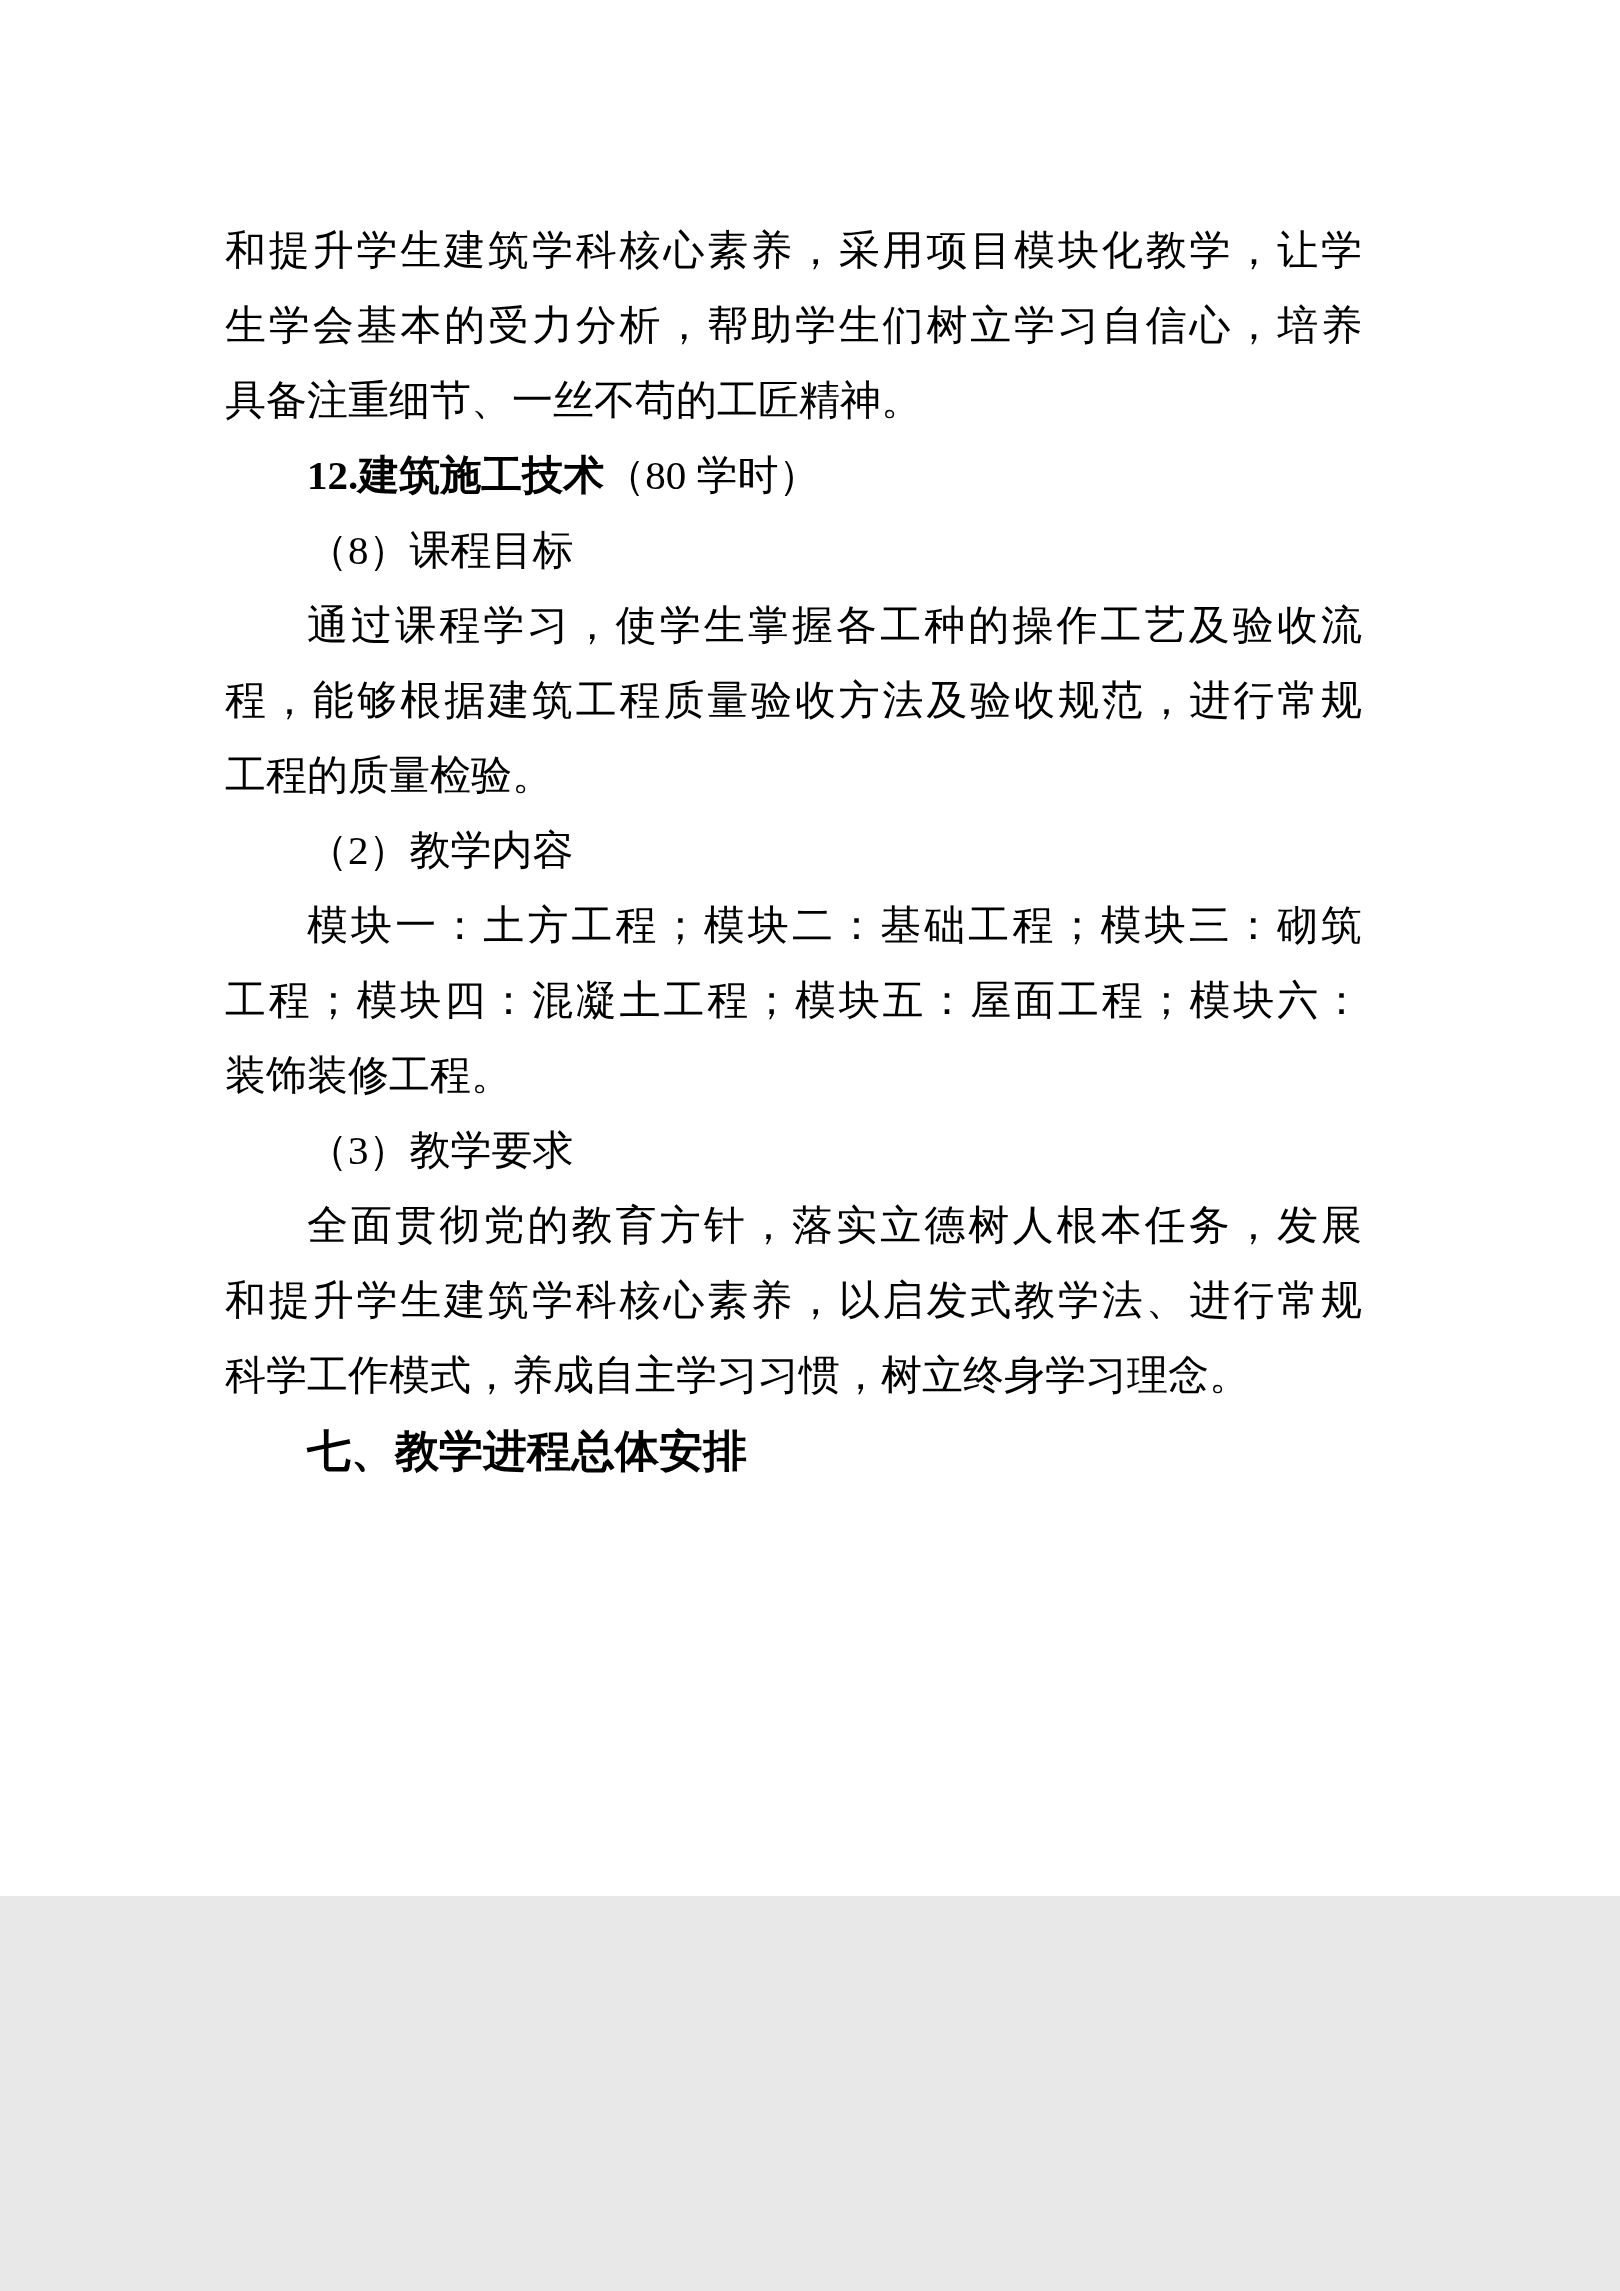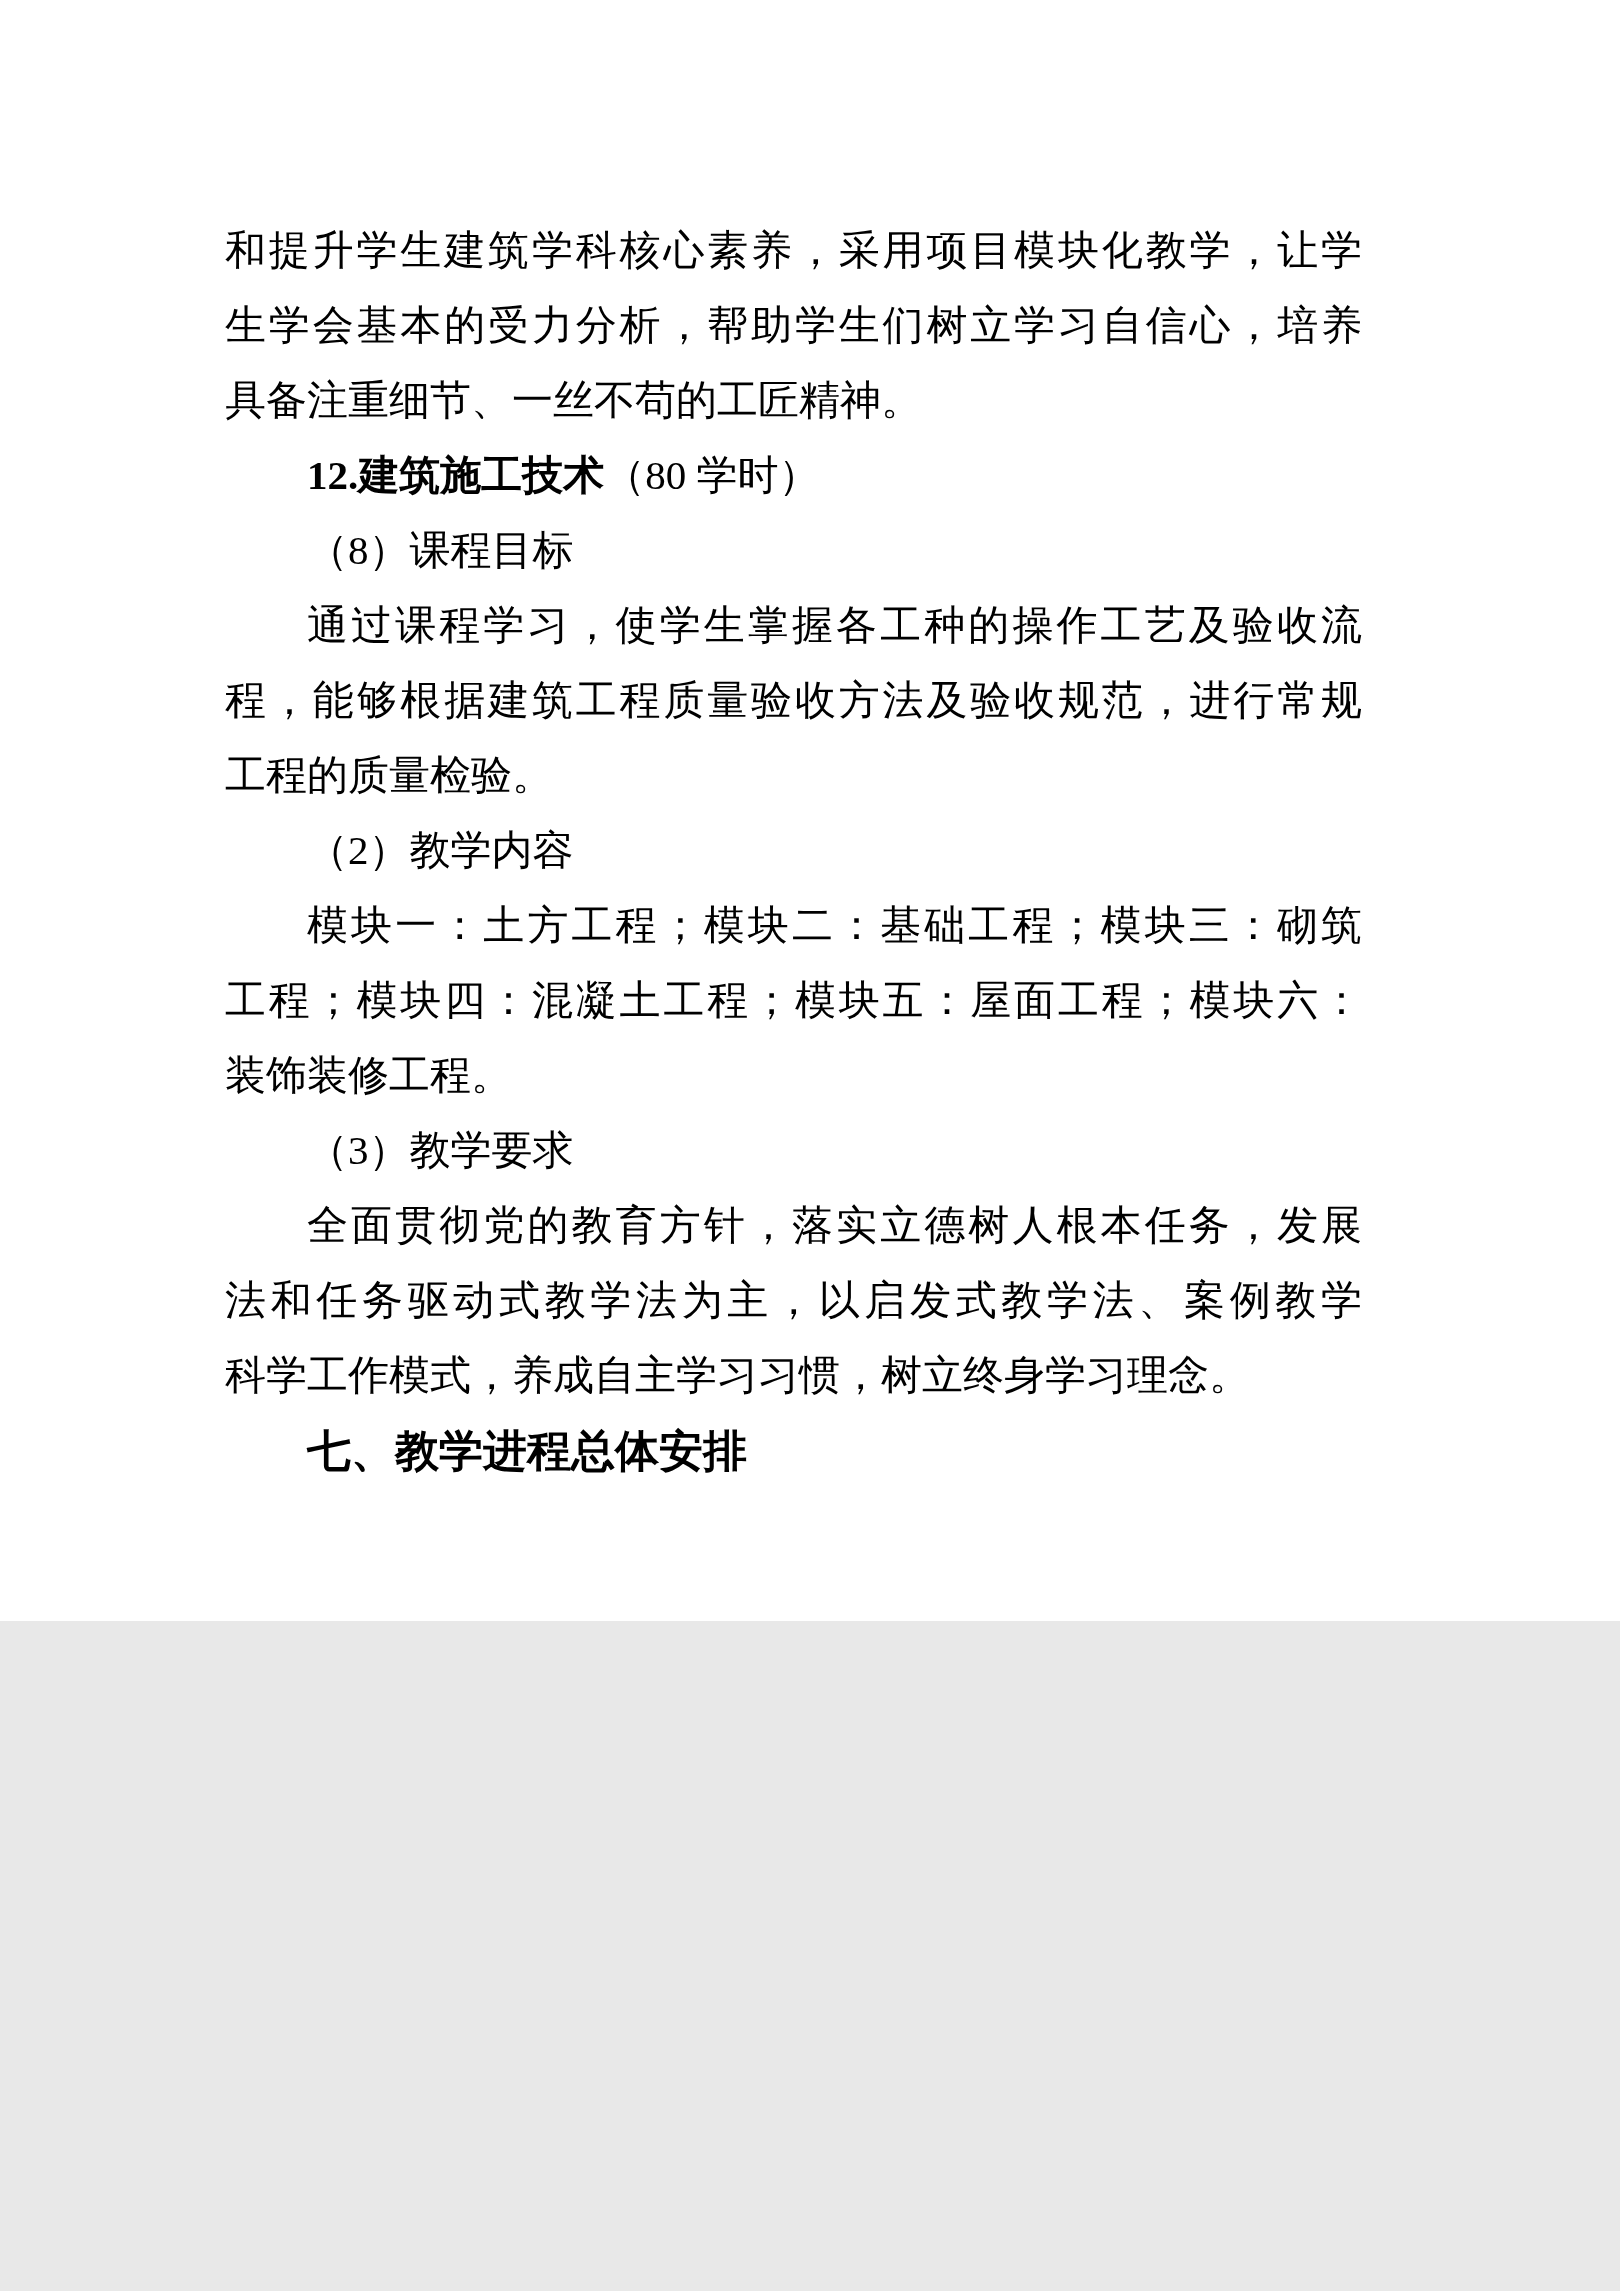--- a/index.html
+++ b/index.html
@@ -3,21 +3,21 @@
 <meta charset="utf-8">
 <style>
   html, body {
     margin: 0;
     padding: 0;
     background: #e8e8e8;
   }
   .page {
     position: relative;
     width: 1620px;
-    height: 1621px;
+    height: 1896px;
     background: #ffffff;
     color: #000000;
     font-family: "Liberation Serif", "DejaVu Serif", serif;
     overflow: hidden;
   }
   .content {
     position: absolute;
     left: 225px;
     top: 213px;
     width: 1137px;
@@ -66,19 +66,19 @@
       <div class="line body indent"><span>（8）课程目标</span></div>
       <div class="line body indent justify"><span>通过课程学习，使学生掌握各工种的操作工艺及验收流</span></div>
       <div class="line body justify"><span>程，能够根据建筑工程质量验收方法及验收规范，进行常规</span></div>
       <div class="line body"><span>工程的质量检验。</span></div>
       <div class="line body indent"><span>（2）教学内容</span></div>
       <div class="line body indent justify"><span>模块一：土方工程；模块二：基础工程；模块三：砌筑</span></div>
       <div class="line body justify"><span>工程；模块四：混凝土工程；模块五：屋面工程；模块六：</span></div>
       <div class="line body"><span>装饰装修工程。</span></div>
       <div class="line body indent"><span>（3）教学要求</span></div>
       <div class="line body indent justify"><span>全面贯彻党的教育方针，落实立德树人根本任务，发展</span></div>
-      <div class="line body justify"><span>法和任务驱动式教学法为主，以启发式教学法、案例教学</span></div>
+      <div class="line body justify"><span>和提升学生建筑学科核心素养，以启发式教学法、进行常规</span></div>
       <div class="line body"><span>科学工作模式，养成自主学习习惯，树立终身学习理念。</span></div>
       <div class="line section-heading indent"><span>七、教学进程总体安排</span></div>
     </div>
   <div class="footer-num">– 18 –</div>
 </div>
 
 
 </body></html>

